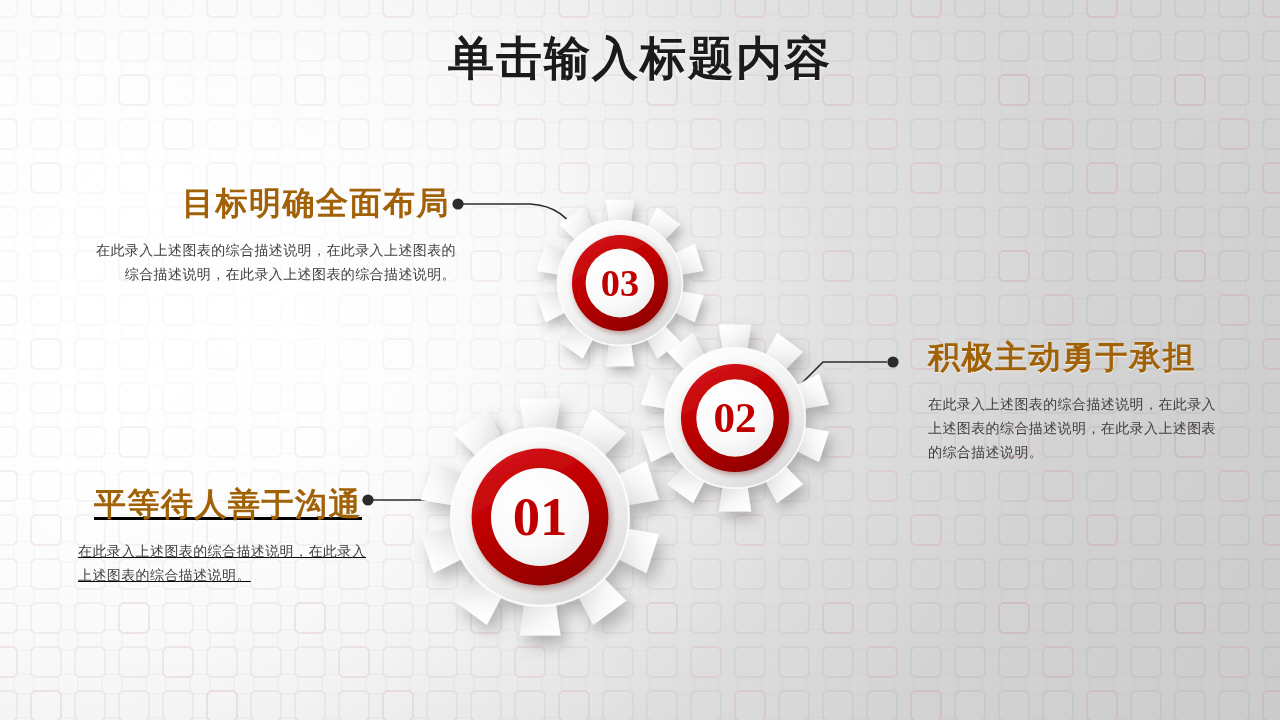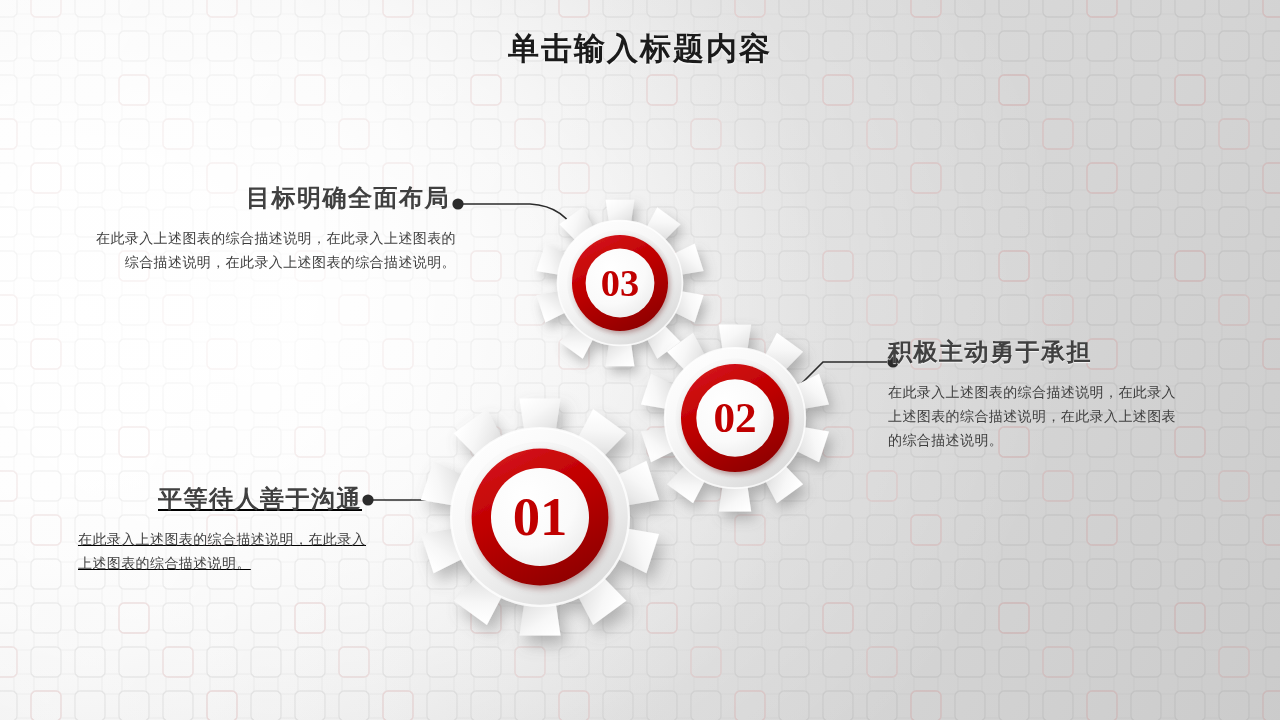--- a/index.html
+++ b/index.html
@@ -40,21 +40,21 @@
   }
   .bg-squares svg { display:block; width:100%; height:100%; }
 
   
   .slide-title {
     position: absolute;
     top: 28px;
     left: 0;
     width: 1280px;
     text-align: center;
-    font-size: 31px;
+    font-size: 46px;
     font-weight: bold;
     letter-spacing: 2px;
     color: #1b1b1b;
     text-shadow: 0 1px 2px rgba(255,255,255,0.9);
   }
 
   
   .gears {
     position: absolute;
     inset: 0;
@@ -67,40 +67,40 @@
     position: absolute;
     inset: 0;
     width: 1280px;
     height: 720px;
   }
 
   
   .item { position: absolute; }
 
   .item-head {
-    font-size: 24px;
+    font-size: 32px;
     font-weight: bold;
-    color: #404040;
+    color: #a16207;
     letter-spacing: 1.5px;
     white-space: nowrap;
     text-shadow: 0 1px 1px rgba(255,255,255,0.8);
   }
   .item-body {
     margin-top: 12px;
     font-size: 14px;
     line-height: 1.72;
     color: #3d3d3d;
     letter-spacing: 0.4px;
   }
 
   #item-03 { left: 96px; top: 182px; width: 360px; text-align: right; }
   #item-03 .item-head { padding-right: 6px; }
   #item-03 .item-body { text-align: right; }
 
-  #item-02 { left: 888px; top: 336px; width: 300px; text-align: left; }
+  #item-02 { left: 928px; top: 336px; width: 300px; text-align: left; }
   #item-02 .item-body { text-align: left; }
 
   #item-01 { left: 78px; top: 483px; width: 290px; text-align: right; text-decoration: underline; }
   #item-01 .item-head { padding-right: 6px; }
   #item-01 .item-body { text-align: left; }
 </style>
 </head>
 <body>
 
 <div id="slide">

